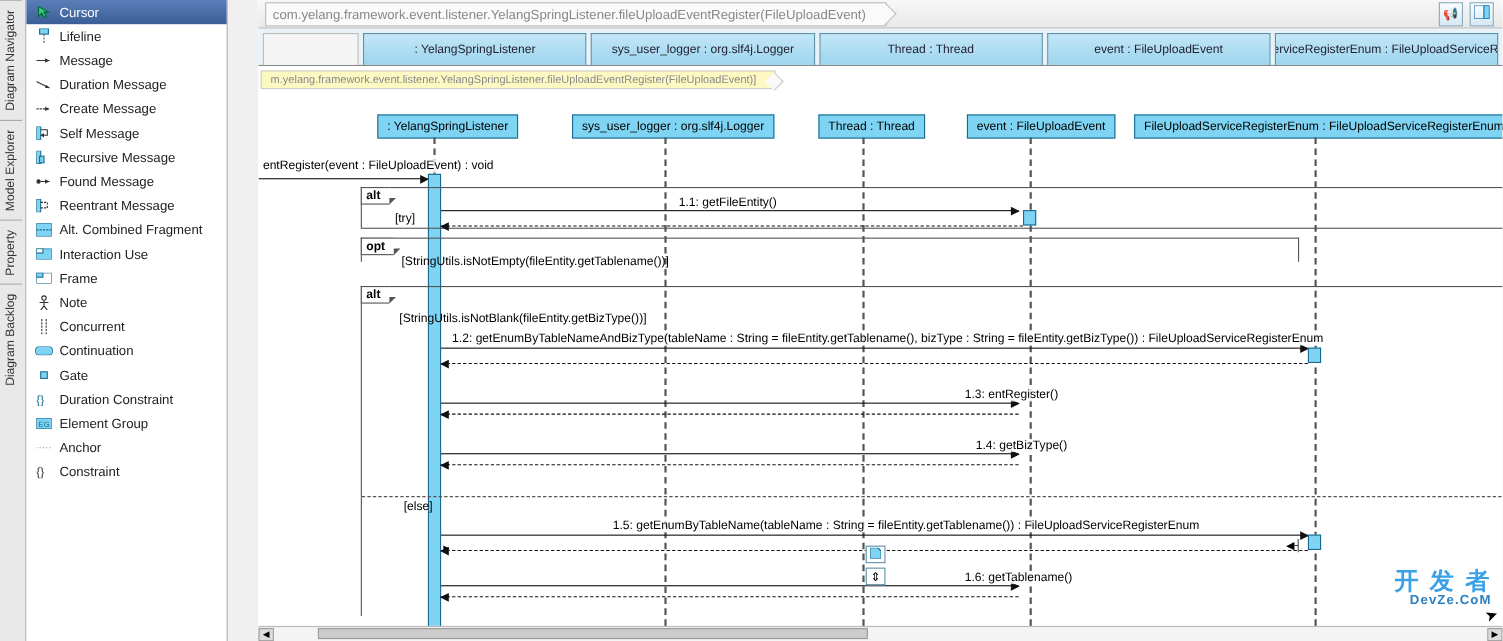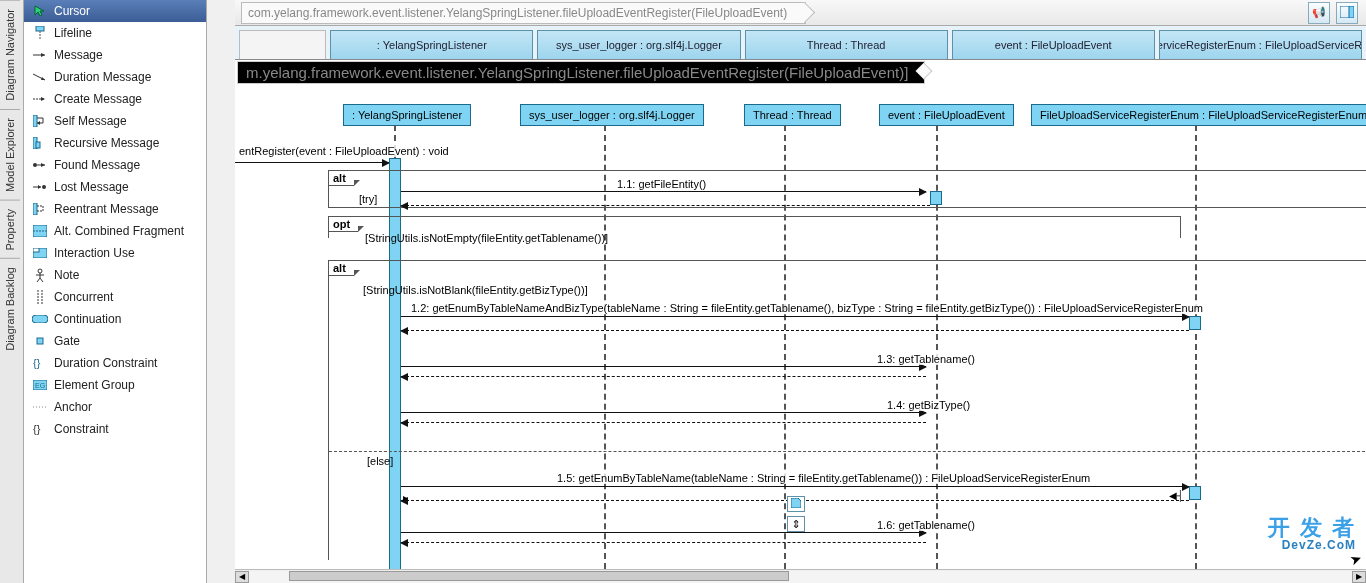--- a/index.html
+++ b/index.html
@@ -21,21 +21,21 @@
 .top-icons { margin-left: auto; display: flex; gap: 6px; padding-right: 8px; }
 .top-icon-btn { width: 22px; height: 22px; background: linear-gradient(#fafeff,#d6e8f4); border: 1px solid #8ab; display: flex; align-items: center; justify-content: center; cursor: pointer; }
 
 .tab-bar { height: 34px; background: #e8f3f9; border-bottom: 1px solid #888; display: flex; gap: 4px; padding: 4px 4px 0; align-items: stretch; }
 .tab { flex: 1; background: linear-gradient(#c3e6f6,#9dd5ee); border: 1px solid #5c91a9; border-bottom: none; display: flex; align-items: center; justify-content: center; font-size: 11px; color: #223; cursor: pointer; padding: 0 4px; white-space: nowrap; overflow: hidden; }
 .tab:first-child { flex: 0.4; background: #f4f4f4; border-color: #bbb; }
 
 .diagram-area { position: absolute; top: 60px; left: 0; right: 0; bottom: 14px; overflow: hidden; background: #fff; }
 
 .nested-crumb { position: absolute; top: 2px; left: 2px; display: flex; align-items: center; height: 20px; }
-.nested-crumb-item { color: #888; font-size: 15px; padding: 2px 16px 2px 8px; border: 1px solid #ccc; background: #000000; position: relative; }
+.nested-crumb-item { color: #888; font-size: 10px; padding: 2px 16px 2px 8px; border: 1px solid #ccc; background: #fef9c3; position: relative; }
 .nested-crumb-item::after { content: ''; position: absolute; right: -6px; top: 3px; width: 11px; height: 11px; border-top: 1px solid #ccc; border-right: 1px solid #ccc; transform: rotate(45deg); background: #fafafa; }
 
 .lifeline-head { position: absolute; top: 44px; background: #7fd4f3; border: 1px solid #1a6a8e; padding: 4px 8px; font-size: 11px; color: #000; text-align: center; white-space: nowrap; }
 .lifeline-stem { position: absolute; top: 65px; bottom: 0; border-left: 2px dashed #555; }
 .activation { position: absolute; width: 12px; background: #7fd4f3; border: 1px solid #1a6a8e; }
 
 .frag { position: absolute; border: 1px solid #555; }
 .frag-label { position: absolute; top: -1px; left: -1px; background: #fff; border: 1px solid #555; border-right: none; padding: 1px 8px 1px 4px; font-weight: bold; font-size: 11px; }
 .frag-label::after { content: ''; position: absolute; right: -6px; bottom: -1px; width: 0; height: 0; border-top: 6px solid #555; border-right: 6px solid transparent; }
 .guard { position: absolute; font-size: 11px; }
@@ -137,30 +137,20 @@
         <svg width="14" height="6">
           <circle cx="2" cy="3" r="2" fill="#333"></circle>
           <line x1="4" y1="3" x2="12" y2="3" stroke="#333"></line>
           <path d="M12 3 L8 1 L8 5 Z" fill="#333"></path>
         </svg>
       </span>
       <span>Found Message</span>
     </div>
   <div class="palette-item">
       <span class="pal-icon">
-        <svg width="14" height="6">
-          <line x1="0" y1="3" x2="8" y2="3" stroke="#333"></line>
-          <path d="M8 3 L5 1 L5 5 Z" fill="#333"></path>
-          <circle cx="11" cy="3" r="2" fill="#333"></circle>
-        </svg>
-      </span>
-      <span>Lost Message</span>
-    </div>
-  <div class="palette-item">
-      <span class="pal-icon">
         <svg width="14" height="12">
           <rect x="0" y="0" width="4" height="12" fill="#7fd4f3" stroke="#1a6a8e"></rect>
           <path d="M4 3 L10 3 L10 8 L4 8" fill="none" stroke="#333" stroke-dasharray="2 1"></path>
         </svg>
       </span>
       <span>Reentrant Message</span>
     </div>
   <div class="palette-item">
       <span class="pal-icon">
         <svg width="14" height="12">
@@ -171,20 +161,29 @@
       <span>Alt. Combined Fragment</span>
     </div>
   <div class="palette-item">
       <span class="pal-icon">
         <svg width="14" height="10">
           <rect x="0" y="0" width="14" height="10" fill="#7fd4f3" stroke="#1a6a8e"></rect>
           <rect x="0" y="0" width="6" height="4" fill="#fff" stroke="#1a6a8e"></rect>
         </svg>
       </span>
       <span>Interaction Use</span>
+    </div>
+  <div class="palette-item">
+      <span class="pal-icon">
+        <svg width="14" height="10">
+          <rect x="0" y="0" width="14" height="10" fill="none" stroke="#1a6a8e"></rect>
+          <rect x="0" y="0" width="6" height="4" fill="#7fd4f3" stroke="#1a6a8e"></rect>
+        </svg>
+      </span>
+      <span>Frame</span>
     </div>
   <div class="palette-item">
       <span class="pal-icon">
         <svg width="10" height="14">
           <circle cx="5" cy="3" r="2" fill="none" stroke="#333"></circle>
           <line x1="5" y1="5" x2="5" y2="10" stroke="#333"></line>
           <line x1="1" y1="7" x2="9" y2="7" stroke="#333"></line>
           <line x1="5" y1="10" x2="2" y2="14" stroke="#333"></line>
           <line x1="5" y1="10" x2="8" y2="14" stroke="#333"></line>
         </svg>
@@ -331,21 +330,21 @@
       </div>
     <div class="msg-label" style="left:174px;top:242px">1.2: getEnumByTableNameAndBizType(tableName : String = fileEntity.getTablename(), bizType : String = fileEntity.getBizType()) : FileUploadServiceRegisterEnum</div>
     <div class="activation" style="left:954px;top:256px;height:14px"></div>
     <div class="msg-line dashed" style="left:166px;top:270px;width:788px">
         <div class="arrow-l"></div>
       </div>
 
     <div class="msg-line" style="left:166px;top:306px;width:525px">
         <div class="arrow-r"></div>
       </div>
-    <div class="msg-label" style="left:640px;top:293px">1.3: getTablename()</div>
+    <div class="msg-label" style="left:640px;top:293px">1.3: entRegister()</div>
     <div class="msg-line dashed" style="left:166px;top:316px;width:525px">
         <div class="arrow-l"></div>
       </div>
 
     <div class="msg-line" style="left:166px;top:352px;width:525px">
         <div class="arrow-r"></div>
       </div>
     <div class="msg-label" style="left:650px;top:339px">1.4: getBizType()</div>
     <div class="msg-line dashed" style="left:166px;top:362px;width:525px">
         <div class="arrow-l"></div>

